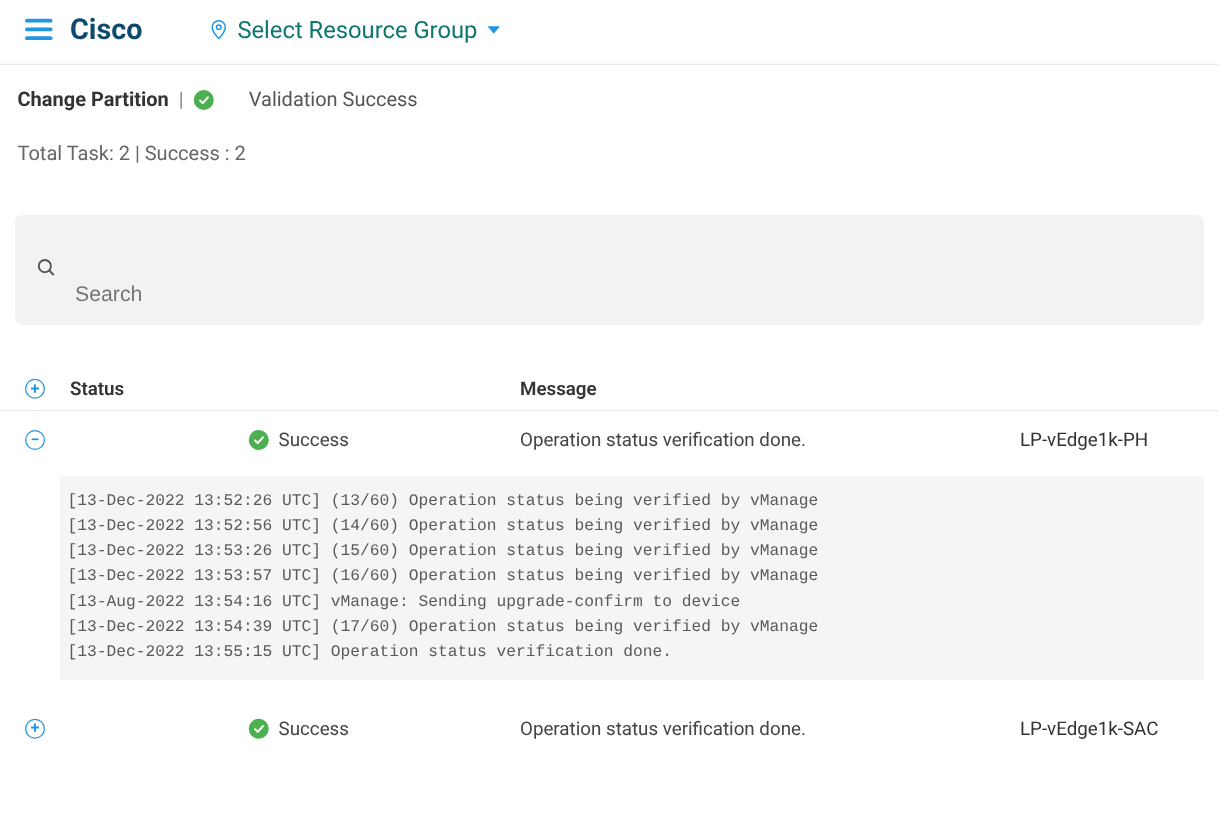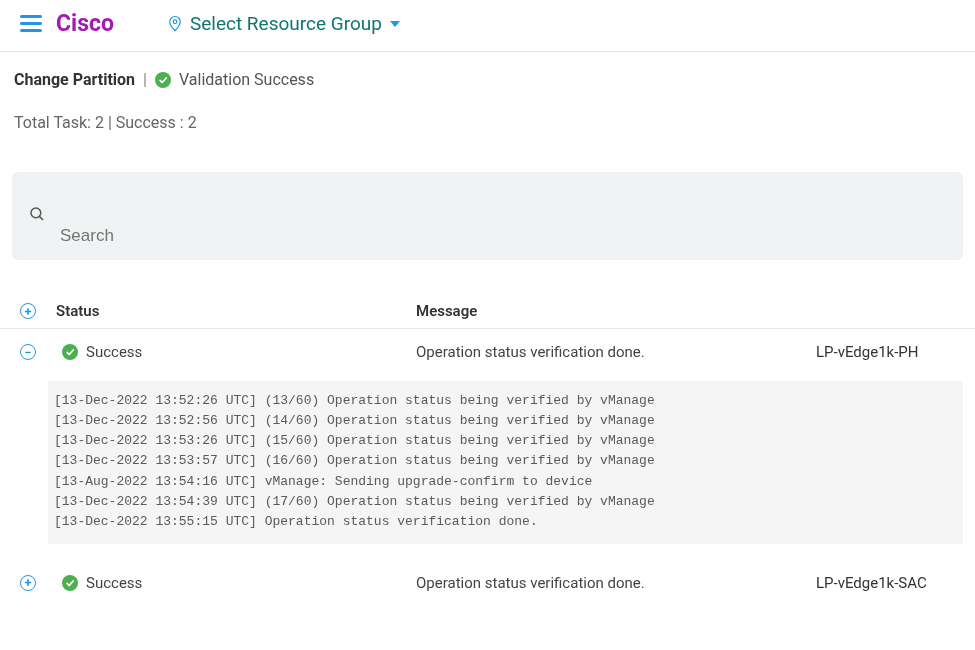--- a/index.html
+++ b/index.html
@@ -28,21 +28,21 @@
       cursor: pointer;
     }
     .hamburger span {
       height: 3px;
       width: 22px;
       background: #2196e3;
       border-radius: 2px;
     }
     .brand {
       font-size: 23px;
-      color: #a21caf;
+      color: #0c4a6e;
       display: flex;
       align-items: baseline;
       gap: 24px;
     }
     .brand .cisco { font-weight: 700; }
     .brand .vmanage { font-weight: 400; }
     .resource {
       display: flex;
       align-items: center;
       gap: 6px;
@@ -78,21 +78,21 @@
     .check-badge {
       width: 16px; height: 16px;
       border-radius: 50%;
       background: #4caf50;
       display: inline-flex;
       align-items: center;
       justify-content: center;
       flex-shrink: 0;
     }
     .check-badge svg { width: 10px; height: 10px; }
-    .summary-status { color: #555; }
+    .summary-status { color: #555; margin-left: 20px; }
     .summary-row2 {
       margin-top: 24px;
       font-size: 16px;
       color: #666;
     }
     .search-wrap {
       margin: 34px 12px 0 12px;
       background: #f1f2f3;
       border-radius: 6px;
       display: flex;
@@ -146,20 +146,21 @@
       font-size: 13px;
       line-height: 1;
       cursor: pointer;
       font-weight: 600;
     }
     .status-cell {
       display: flex;
       align-items: center;
       gap: 8px;
       padding-left: 6px;
+      justify-content: center;
     }
     .log {
       background: #f5f5f6;
       margin: 6px 12px 2px 48px;
       padding: 10px 6px 12px 6px;
       font-family: "Courier New", Courier, monospace;
       font-size: 13px;
       color: #5a5a5a;
       line-height: 1.55;
     }

